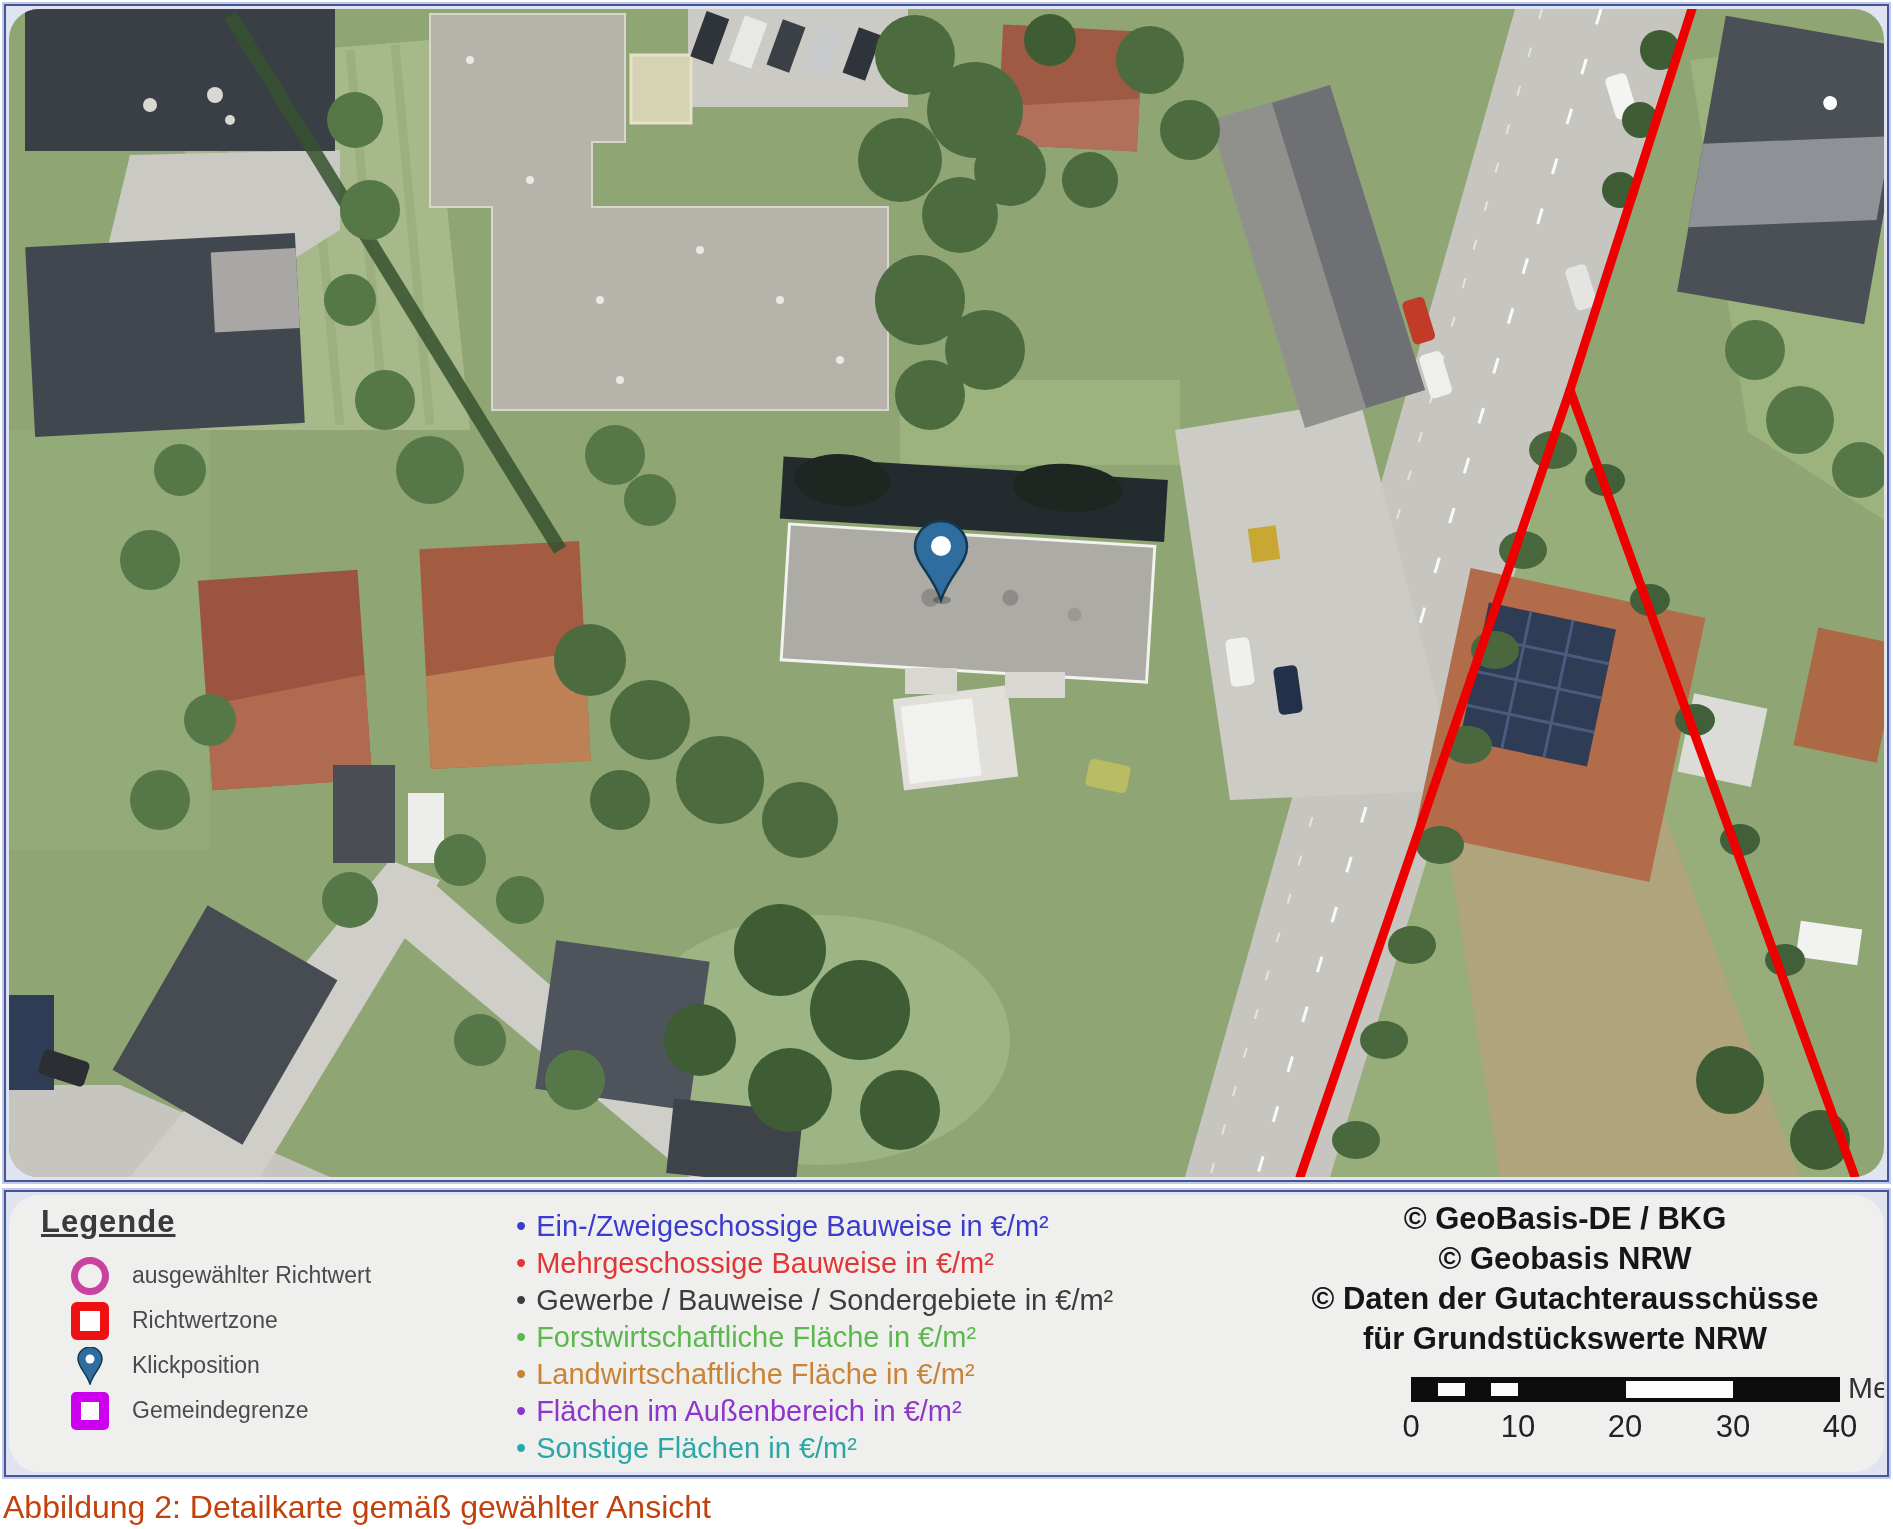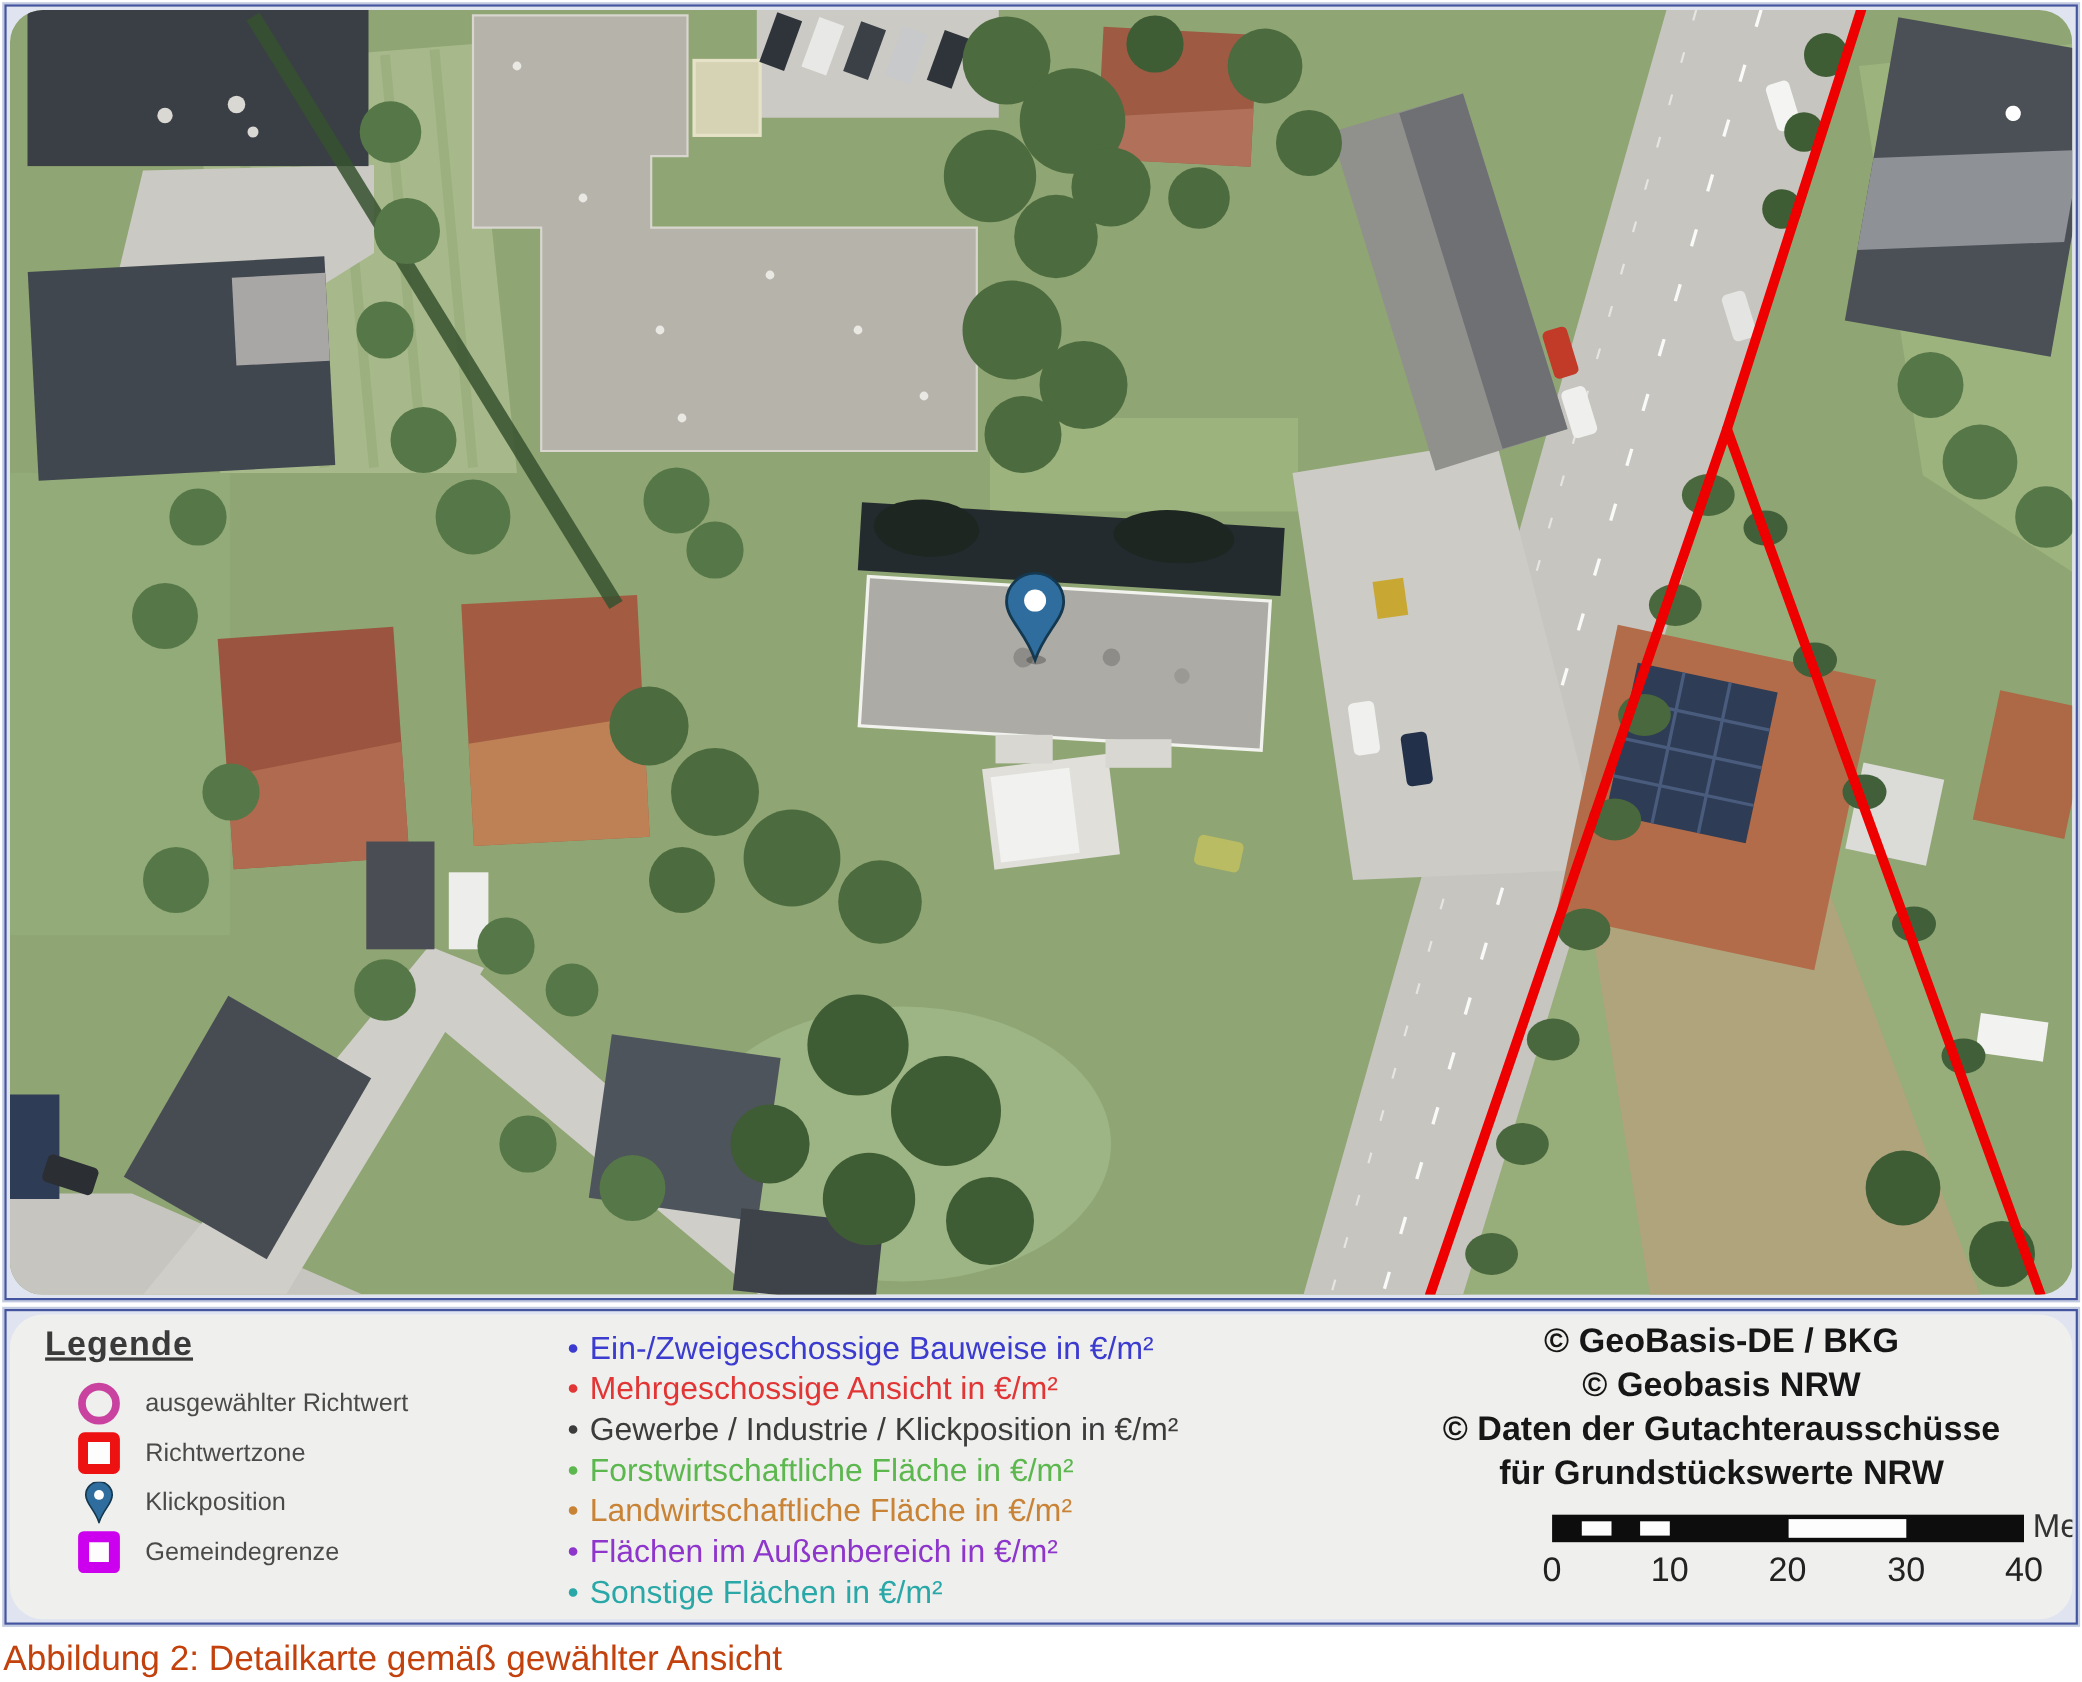--- a/index.html
+++ b/index.html
@@ -341,25 +341,25 @@
         </div>
       </div>
 
       <div class="legend-cats">
         <div class="cat-row" style="color: rgb(59, 59, 208);">
           <span class="cat-bullet">•</span>
           <span>Ein-/Zweigeschossige Bauweise in €/m²</span>
         </div>
         <div class="cat-row" style="color: rgb(226, 53, 53);">
           <span class="cat-bullet">•</span>
-          <span>Mehrgeschossige Ansicht in €/m²</span>
+          <span>Mehrgeschossige Bauweise in €/m²</span>
         </div>
         <div class="cat-row" style="color: rgb(60, 60, 60);">
           <span class="cat-bullet">•</span>
-          <span>Gewerbe / Industrie / Klickposition in €/m²</span>
+          <span>Gewerbe / Bauweise / Sondergebiete in €/m²</span>
         </div>
         <div class="cat-row" style="color: rgb(92, 184, 78);">
           <span class="cat-bullet">•</span>
           <span>Forstwirtschaftliche Fläche in €/m²</span>
         </div>
         <div class="cat-row" style="color: rgb(201, 131, 54);">
           <span class="cat-bullet">•</span>
           <span>Landwirtschaftliche Fläche in €/m²</span>
         </div>
         <div class="cat-row" style="color: rgb(142, 53, 204);">

